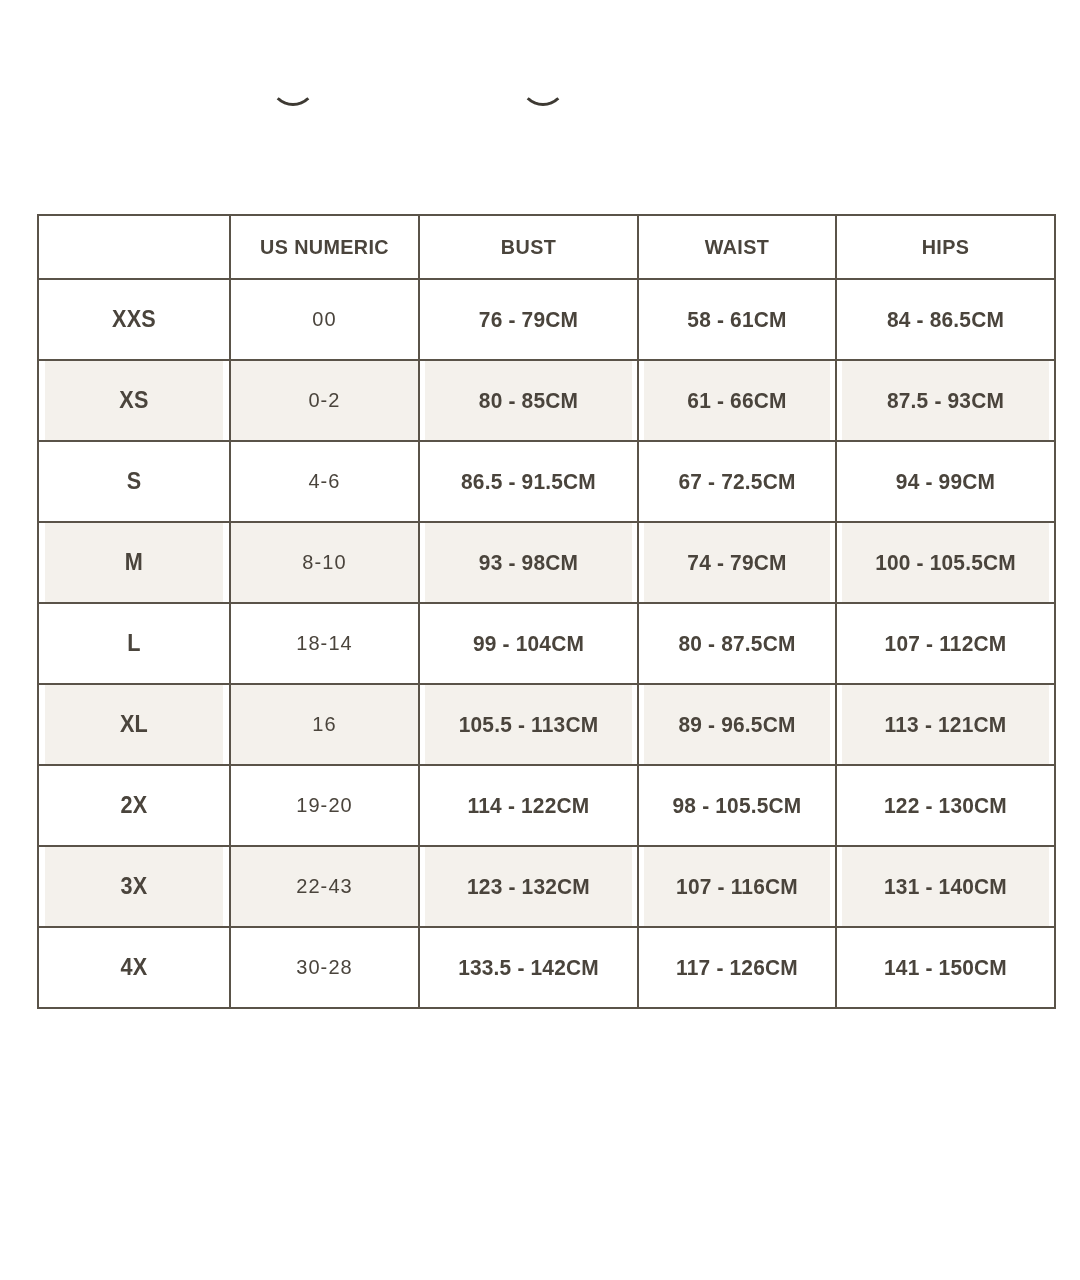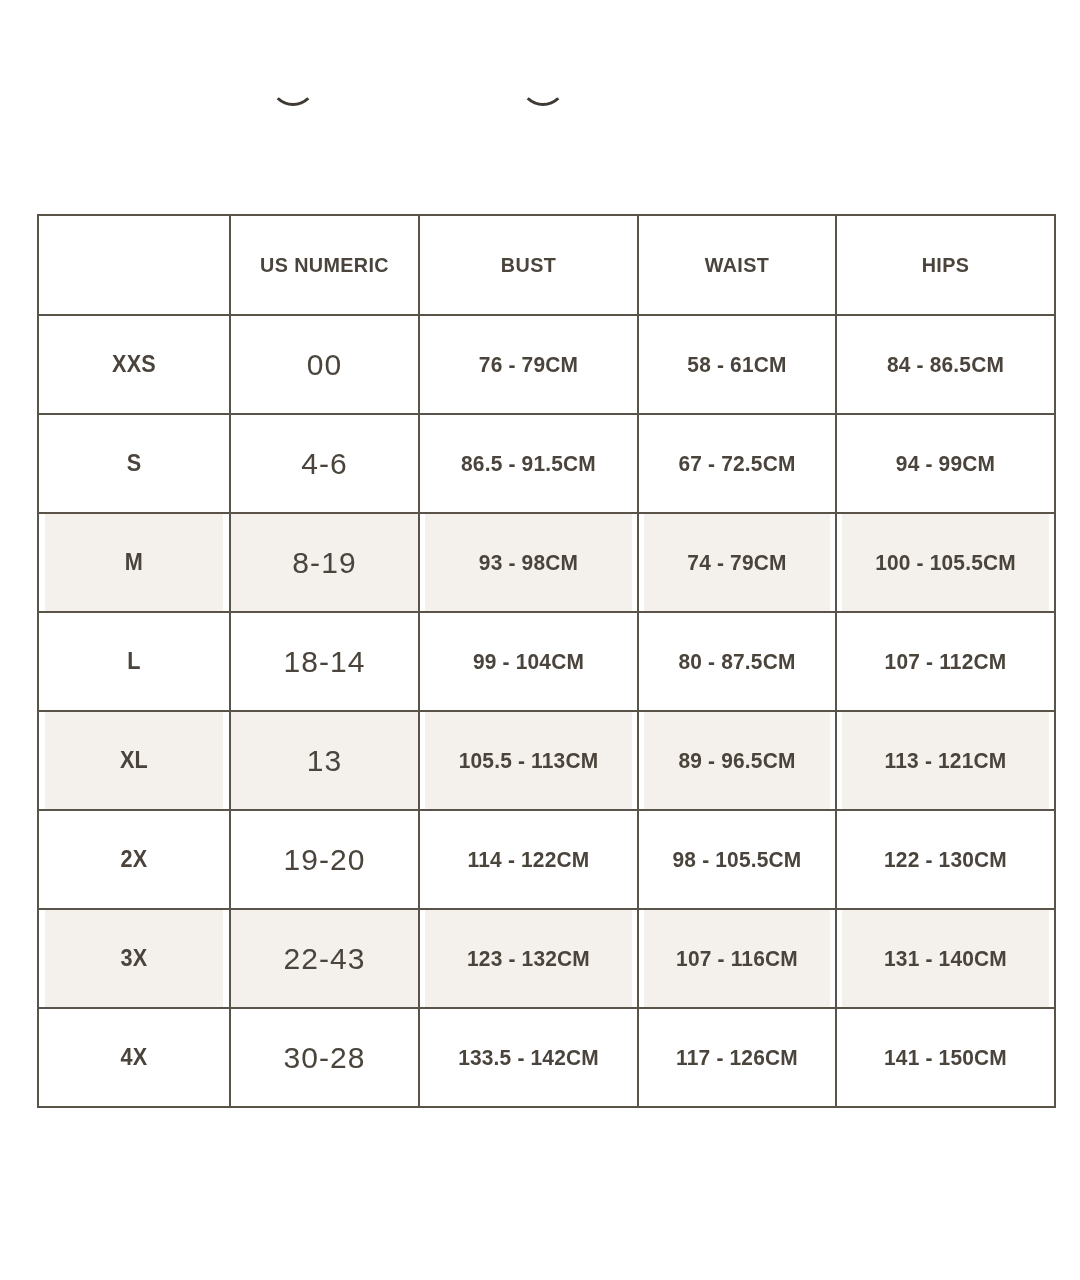--- a/index.html
+++ b/index.html
@@ -71,43 +71,43 @@
   table.size-chart th,
   table.size-chart td {
     border: 2px solid #5a5349;
     text-align: center;
     vertical-align: middle;
     padding: 0;
     color: #4a443c;
   }
 
   
-  thead tr { height: 100px; }
+  thead tr { height: 64px; }
   thead th {
     font-size: 21px;
     font-weight: bold;
     letter-spacing: 0.4px;
     font-stretch: condensed;
     transform: scaleX(0.94);
   }
   thead th.blank-head { border-right-width: 2px; }
 
   
-  tbody tr { height: 99px; }
+  tbody tr { height: 81px; }
   tbody tr.striped td { background: #f4f1ec; }
   tbody tr.plain td { background: #ffffff; }
 
   td.size-cell {
     font-size: 23px;
     font-weight: bold;
     letter-spacing: 0.3px;
     transform: scaleX(0.94);
   }
   td.us-cell {
-    font-size: 30px;
+    font-size: 20px;
     font-weight: 400;
     letter-spacing: 1.1px;
     color: #55504a;
   }
   td.meas-cell {
     font-size: 22px;
     font-weight: bold;
     letter-spacing: 0.2px;
     transform: scaleX(0.95);
   }
@@ -139,44 +139,51 @@
       </tr>
     </thead>
     <tbody id="chart-body">
         <tr class="plain">
           <td class="size-cell">XXS</td>
           <td class="us-cell">00</td>
           <td class="meas-cell">76 - 79CM</td>
           <td class="meas-cell">58 - 61CM</td>
           <td class="meas-cell">84 - 86.5CM</td>
         </tr>
+        <tr class="striped">
+          <td class="size-cell">XS</td>
+          <td class="us-cell">0-2</td>
+          <td class="meas-cell">80 - 85CM</td>
+          <td class="meas-cell">61 - 66CM</td>
+          <td class="meas-cell">87.5 - 93CM</td>
+        </tr>
         <tr class="plain">
           <td class="size-cell">S</td>
           <td class="us-cell">4-6</td>
           <td class="meas-cell">86.5 - 91.5CM</td>
           <td class="meas-cell">67 - 72.5CM</td>
           <td class="meas-cell">94 - 99CM</td>
         </tr>
         <tr class="striped">
           <td class="size-cell">M</td>
-          <td class="us-cell">8-19</td>
+          <td class="us-cell">8-10</td>
           <td class="meas-cell">93 - 98CM</td>
           <td class="meas-cell">74 - 79CM</td>
           <td class="meas-cell">100 - 105.5CM</td>
         </tr>
         <tr class="plain">
           <td class="size-cell">L</td>
           <td class="us-cell">18-14</td>
           <td class="meas-cell">99 - 104CM</td>
           <td class="meas-cell">80 - 87.5CM</td>
           <td class="meas-cell">107 - 112CM</td>
         </tr>
         <tr class="striped">
           <td class="size-cell">XL</td>
-          <td class="us-cell">13</td>
+          <td class="us-cell">16</td>
           <td class="meas-cell">105.5 - 113CM</td>
           <td class="meas-cell">89 - 96.5CM</td>
           <td class="meas-cell">113 - 121CM</td>
         </tr>
         <tr class="plain">
           <td class="size-cell">2X</td>
           <td class="us-cell">19-20</td>
           <td class="meas-cell">114 - 122CM</td>
           <td class="meas-cell">98 - 105.5CM</td>
           <td class="meas-cell">122 - 130CM</td>

